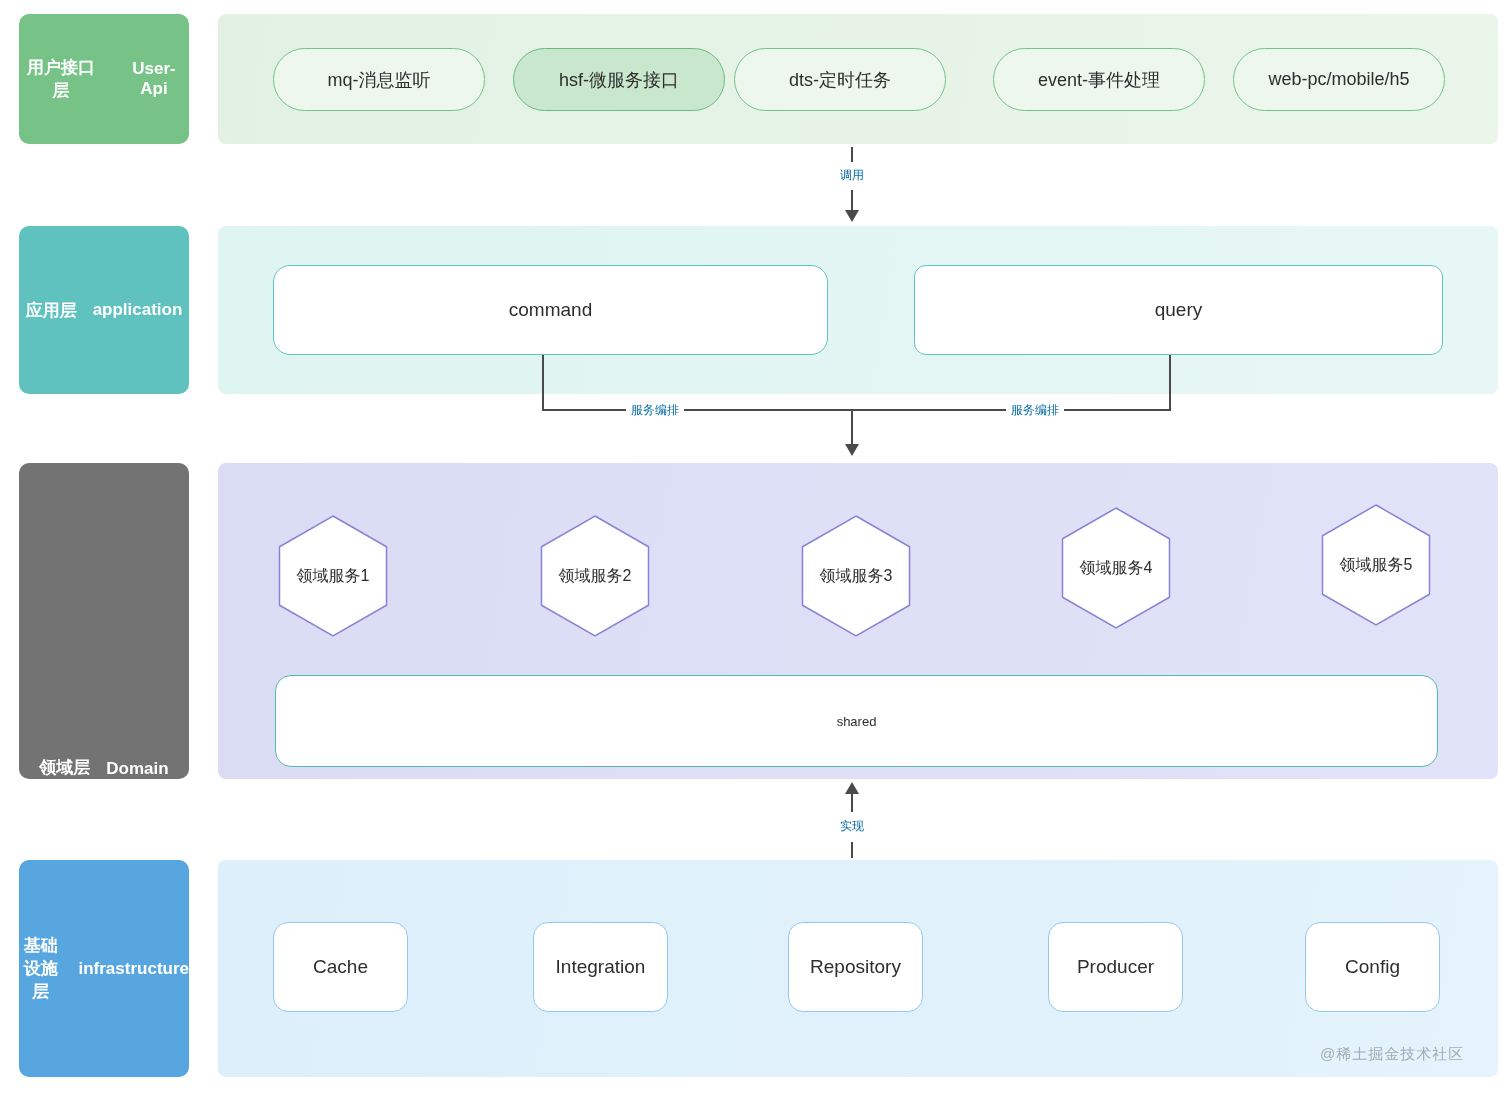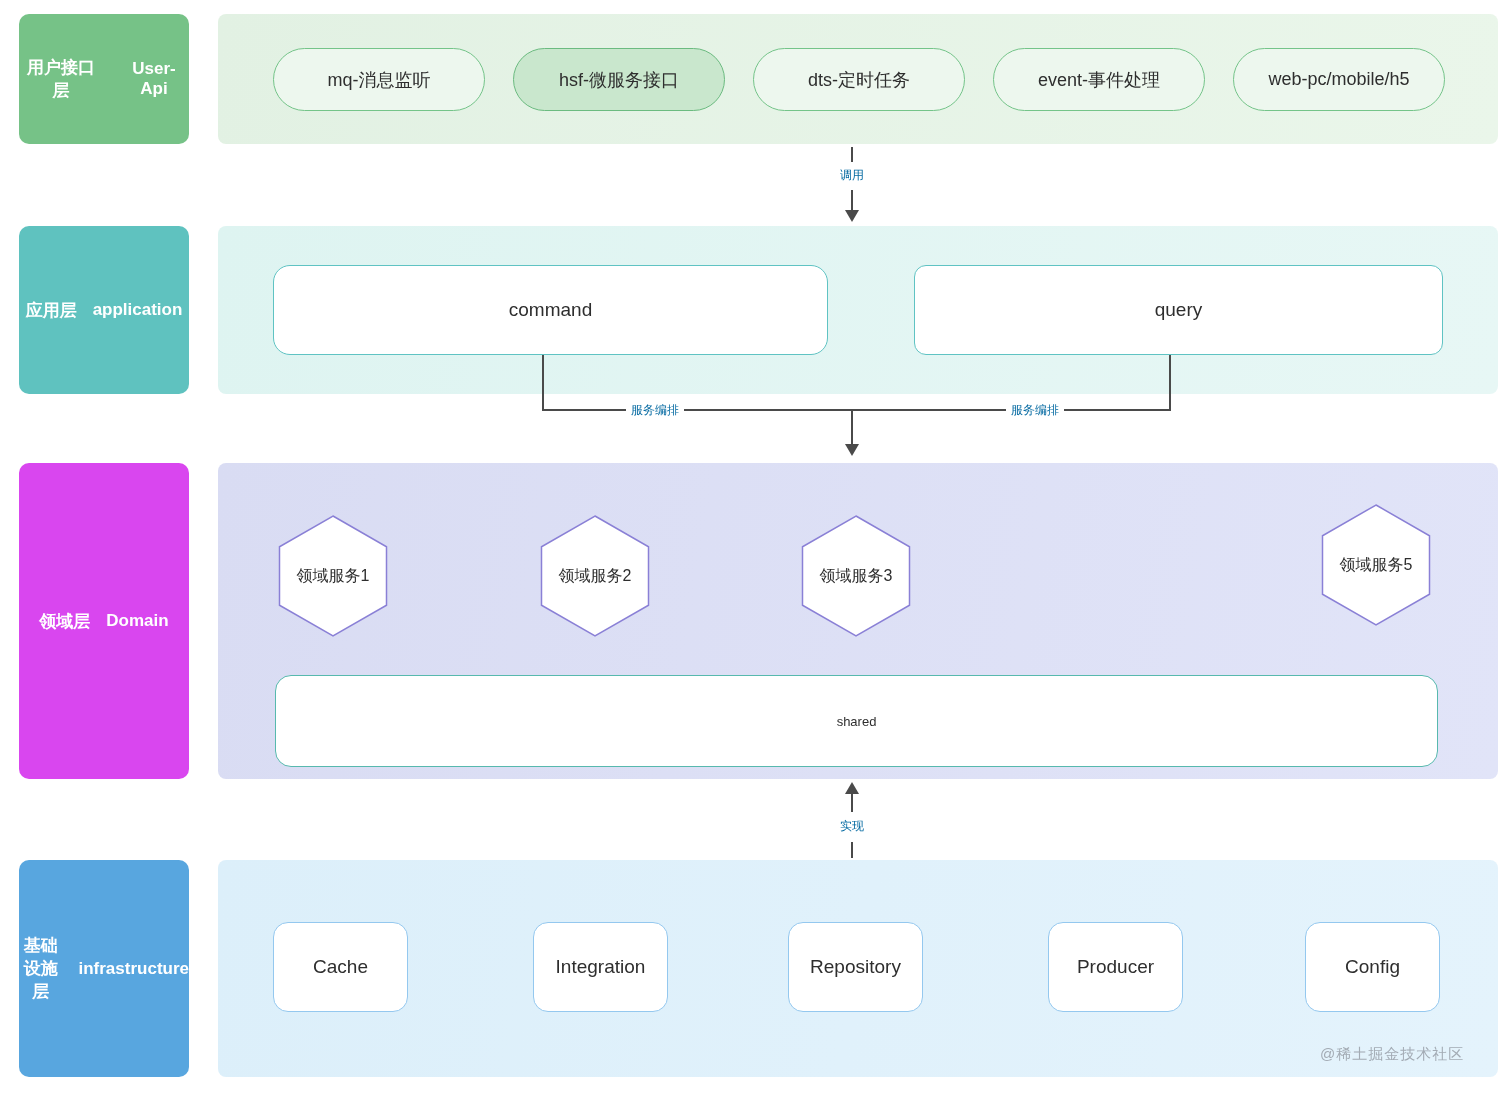--- a/index.html
+++ b/index.html
@@ -8,21 +8,21 @@
     font-family:"Liberation Sans","DejaVu Sans",sans-serif; overflow:hidden;
   }
   
   .sidebar {
     position:absolute; left:19px; width:170px; border-radius:10px;
     display:flex; flex-direction:row; align-items:center; justify-content:center;
     gap:16px; color:#ffffff; font-weight:bold; font-size:17px; text-align:center;
   }
   .sb-green  { background:#76c287; }
   .sb-teal   { background:#5fc2bf; }
-  .sb-indigo { background:#d946ef; }
+  .sb-indigo { background:#737373;align-items:flex-end; }
   .sb-blue   { background:#58a6df; }
   
   .band { position:absolute; left:210px; width:1280px; border-radius:8px;margin-left:8px; }
   .band-green  { background:linear-gradient(100deg,#e2f1e3 0%,#eaf6ea 100%); }
   .band-teal   { background:linear-gradient(100deg,#def4f1 0%,#e7f7f5 100%); }
   .band-indigo { background:linear-gradient(100deg,#d9dcf3 0%,#e1e4f8 100%); }
   .band-blue   { background:linear-gradient(100deg,#dcEFfa 0%,#e4f3fc 100%); }
   
   .pill {
     position:absolute; top:34px; width:212px; height:63px; box-sizing:border-box;
@@ -85,21 +85,21 @@
 
 <div class="canvas">
 
   <div class="sidebar sb-green" style="top:14px;height:130px;">
     <div>用户接口层</div>
     <div>User-Api</div>
   </div>
   <div class="band band-green" style="top:14px;height:130px;">
     <div class="pill" style="left:55px;">mq-消息监听</div>
     <div class="pill hl" style="left:295px;">hsf-微服务接口</div>
-    <div class="pill" style="left:535px;">dts-定时任务</div>
+    <div class="pill" style="left:516px;">dts-定时任务</div>
     <div class="pill" style="left:775px;">event-事件处理</div>
     <div class="pill" style="left:1015px;">web-pc/mobile/h5</div>
   </div>
 
   <div class="vline" style="left:851px;top:147px;height:15px;"></div>
   <div class="conn-label" style="left:852px;top:164px;">调用</div>
   <div class="vline" style="left:851px;top:190px;height:22px;"></div>
   <div class="ah-down" style="left:845px;top:210px;"></div>
 
   <div class="sidebar sb-teal" style="top:226px;height:168px;">
@@ -135,20 +135,26 @@
         <polygon points="55,1 108.5,31.8 108.5,90.2 55,121 1.5,90.2 1.5,31.8" fill="#ffffff" stroke="#8a80d6" stroke-width="1.5"></polygon>
       </svg>
       <span class="hexlabel">领域服务2</span>
     </div>
     <div class="hex" style="left:583px;top:52px;">
       <svg width="110" height="122" viewBox="0 0 110 122">
         <polygon points="55,1 108.5,31.8 108.5,90.2 55,121 1.5,90.2 1.5,31.8" fill="#ffffff" stroke="#8a80d6" stroke-width="1.5"></polygon>
       </svg>
       <span class="hexlabel">领域服务3</span>
     </div>
+    <div class="hex" style="left:843px;top:44px;">
+      <svg width="110" height="122" viewBox="0 0 110 122">
+        <polygon points="55,1 108.5,31.8 108.5,90.2 55,121 1.5,90.2 1.5,31.8" fill="#ffffff" stroke="#8a80d6" stroke-width="1.5"></polygon>
+      </svg>
+      <span class="hexlabel">领域服务4</span>
+    </div>
     <div class="hex" style="left:1103px;top:41px;">
       <svg width="110" height="122" viewBox="0 0 110 122">
         <polygon points="55,1 108.5,31.8 108.5,90.2 55,121 1.5,90.2 1.5,31.8" fill="#ffffff" stroke="#8a80d6" stroke-width="1.5"></polygon>
       </svg>
       <span class="hexlabel">领域服务5</span>
     </div>
     <div class="sharedbox">shared</div>
   </div>
 
   <div class="ah-up" style="left:845px;top:782px;"></div>

